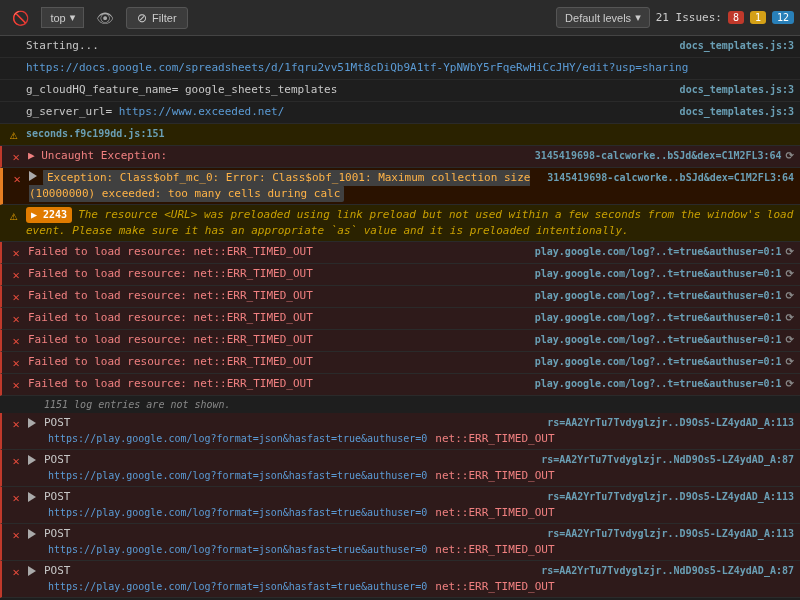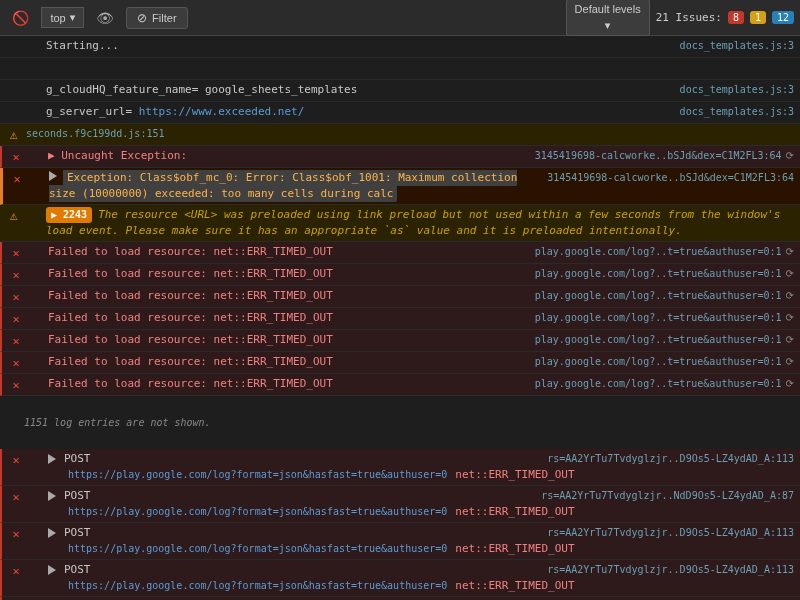--- a/index.html
+++ b/index.html
@@ -62,21 +62,20 @@
       background: #3c3c3c;
       border: 1px solid #555;
       color: #ccc;
       padding: 3px 8px;
       border-radius: 3px;
       cursor: pointer;
       font-size: 11px;
       display: flex;
       align-items: center;
       gap: 4px;
-      flex-direction: column;
     }
     .issues-count {
       display: flex;
       align-items: center;
       gap: 6px;
       font-size: 11px;
       color: #ccc;
     }
     .badge-red {
       background: #c0392b;
@@ -129,29 +128,29 @@
       align-items: center;
       justify-content: center;
       font-size: 12px;
     }
     .icon-error { color: #e74c3c; }
 
     .row-content {
       flex: 1;
       overflow: hidden;
       color: #c8c8c8;
-      margin-left: 20px;
     }
     .row-source {
       flex-shrink: 0;
       color: #6a9fb5;
       font-size: 10px;
       text-align: center;
       max-width: 260px;
       cursor: pointer;
+      font-weight: bold;
     }
 
     .link { color: #5b9bd5; cursor: pointer; }
     .warn-label { color: #f0a500; }
     .badge-count {
       background: #e07b00;
       color: #fff;
       padding: 0px 5px;
       border-radius: 3px;
       font-size: 10px;
@@ -175,23 +174,24 @@
       margin-right: 4px;
       cursor: pointer;
     }
     .post-url {
       color: #5b9bd5;
       font-size: 10px;
     }
     .net-error { color: #f08080; }
     .divider-row {
       color: #888;
-      padding: 21px 24px;
+      padding: 3px 24px;
       font-style: italic;
       font-size: 10px;
+      margin-left: 20px;
     }
   </style>
 </head>
 <body>
 
 <div class="toolbar">
   <button class="toolbar-icon-btn" title="Clear console">🚫</button>
   <button class="toolbar-btn">
     <span>top</span>
     <span>▾</span>
@@ -215,20 +215,21 @@
 </div>
 
 <div class="console" id="console-output">
 <div class="console-row">
       <span class="row-icon"></span>
       <div class="row-content" style="color: rgb(200, 200, 200);">Starting...</div>
       <div class="row-source">docs_templates.js:3</div>
     </div>
     <div class="console-row">
       <span class="row-icon"></span>
+      <div class="row-content"><span class="link">https://docs.google.com/spreadsheets/d/1fqru2vv51Mt8cDiQb9A1tf-YpNWbY5rFqeRwHiCcJHY/edit?usp=sharing</span></div>
     </div>
     <div class="console-row">
       <span class="row-icon"></span>
       <div class="row-content" style="color: rgb(200, 200, 200);">g_cloudHQ_feature_name= google_sheets_templates</div>
       <div class="row-source">docs_templates.js:3</div>
     </div>
     <div class="console-row">
       <span class="row-icon"></span>
       <div class="row-content"><span>g_server_url= </span><span class="link">https://www.exceeded.net/</span></div>
       <div class="row-source">docs_templates.js:3</div>

